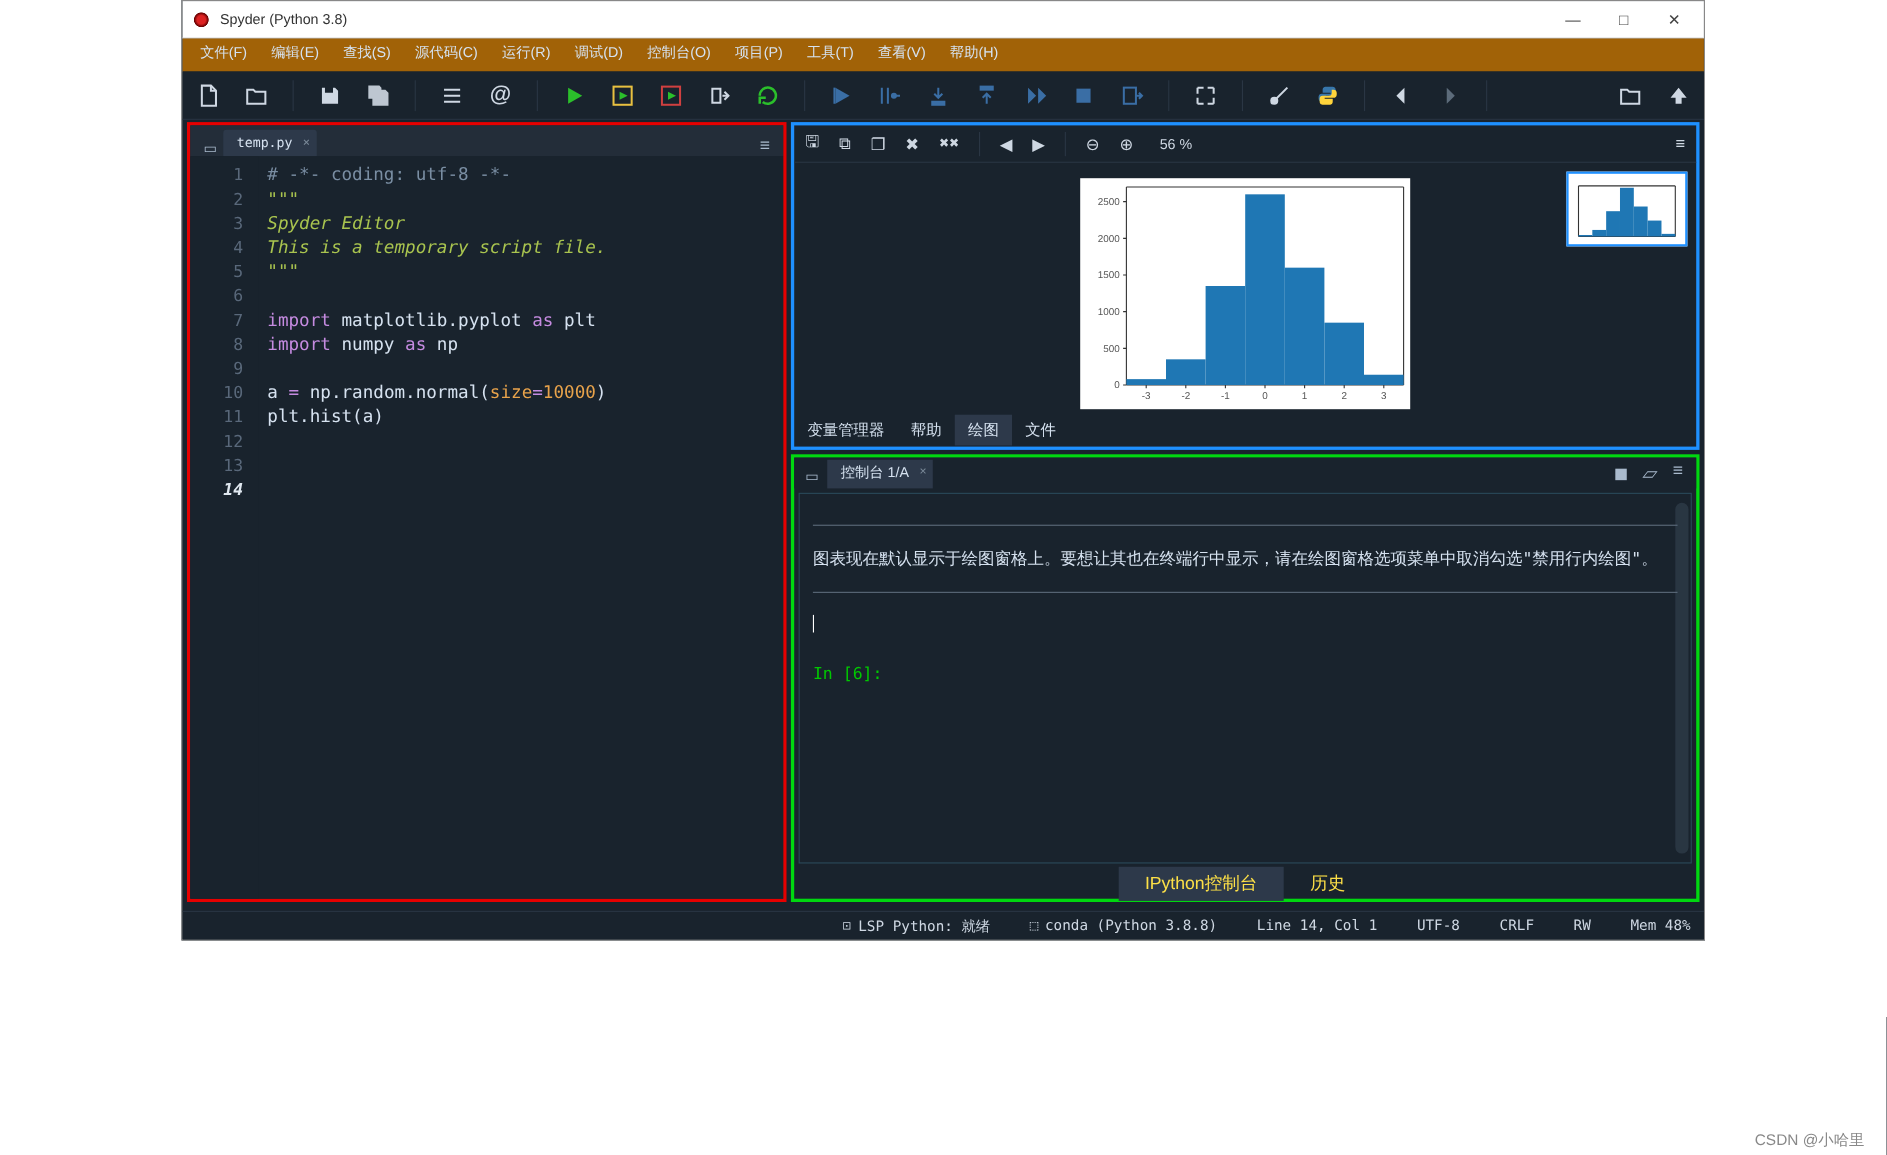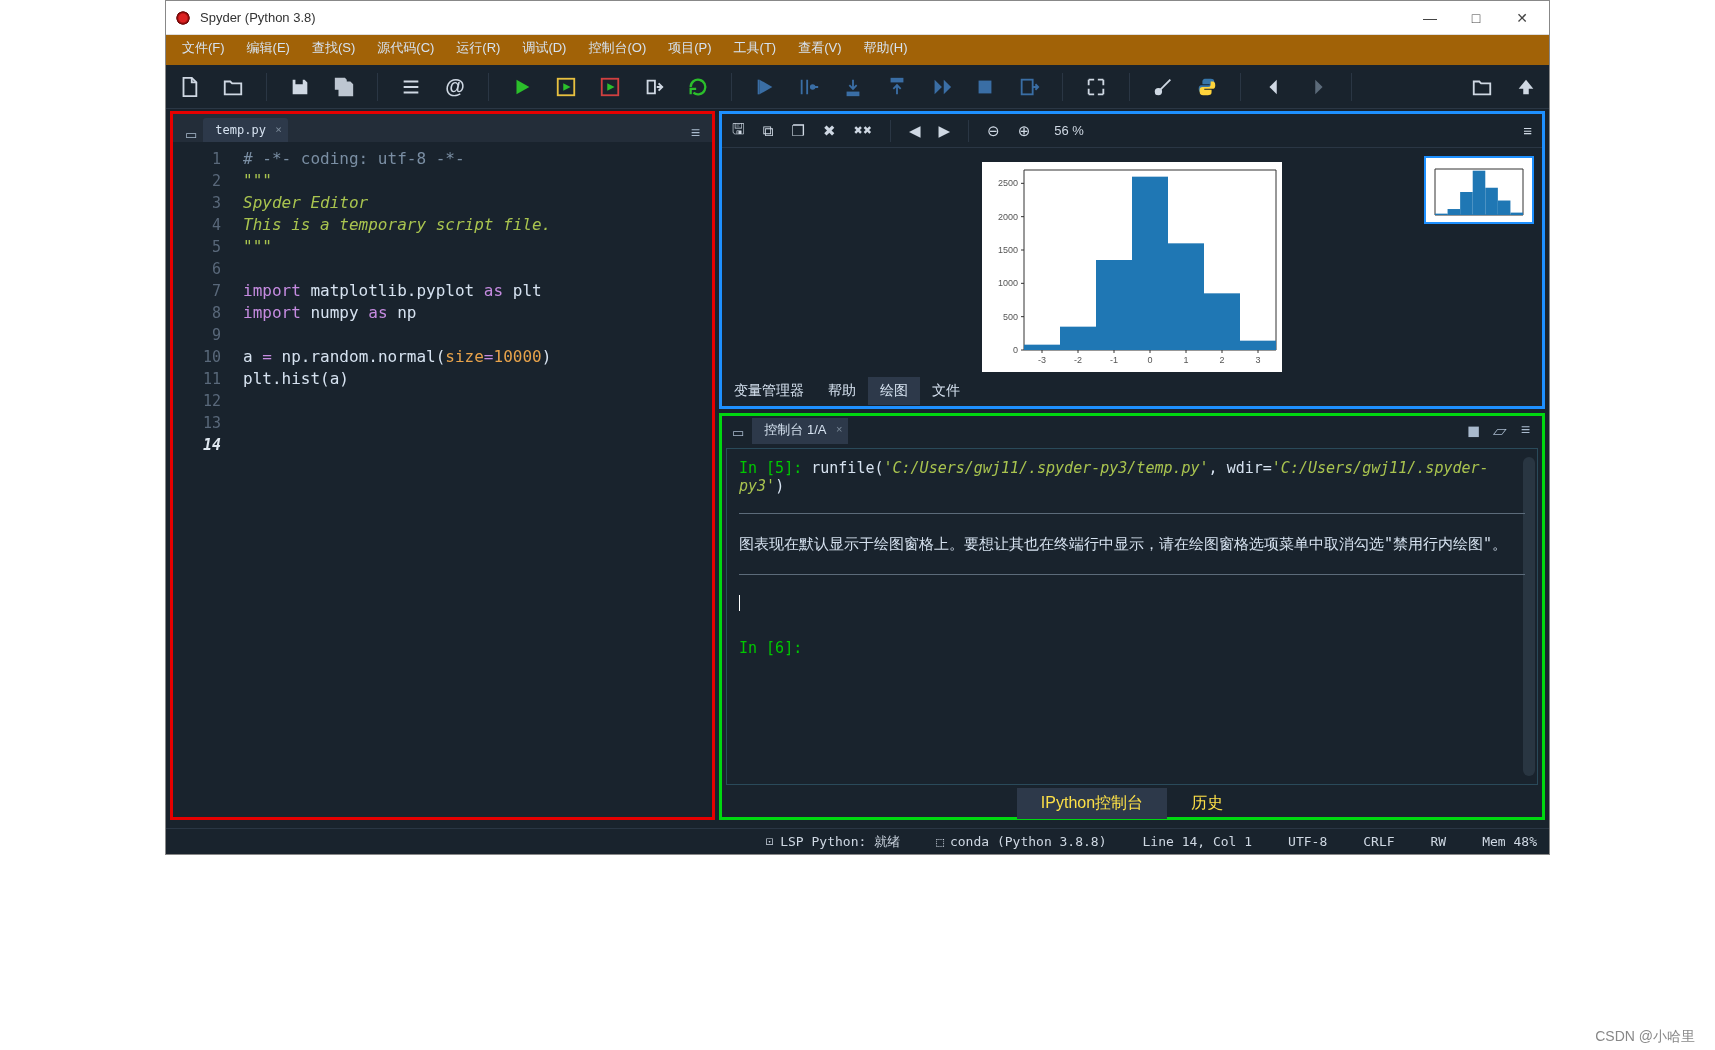--- a/index.html
+++ b/index.html
@@ -365,25 +365,20 @@
             <span>控制台 1/A</span>
             <span class="close-x">×</span>
           </div>
           <div class="right-icons">
             <span>◼</span>
             <span style="transform:skewX(-15deg);display:inline-block;">▱</span>
             <span>≡</span>
           </div>
         </div>
         <div class="console-body">
-          <div>
-            <span class="in-prompt">In [5]:</span>
-            <span> </span>
-            <span>runfile</span>(<span class="run-str">'C:/Users/gwj11/.spyder-py3/temp.py'</span>, <span>wdir=</span><span class="run-str">'C:/Users/gwj11/.spyder-py3'</span>)
-          </div>
           <hr>
           <div style="line-height:1.6;">图表现在默认显示于绘图窗格上。要想让其也在终端行中显示，请在绘图窗格选项菜单中取消勾选"禁用行内绘图"。</div>
           <hr>
           <div><span class="cursor-bar"></span></div>
           <div style="height:28px;"></div>
           <div>
             <span class="in-prompt">In [6]:</span>
           </div>
           <div class="console-scroll"></div>
         </div>

